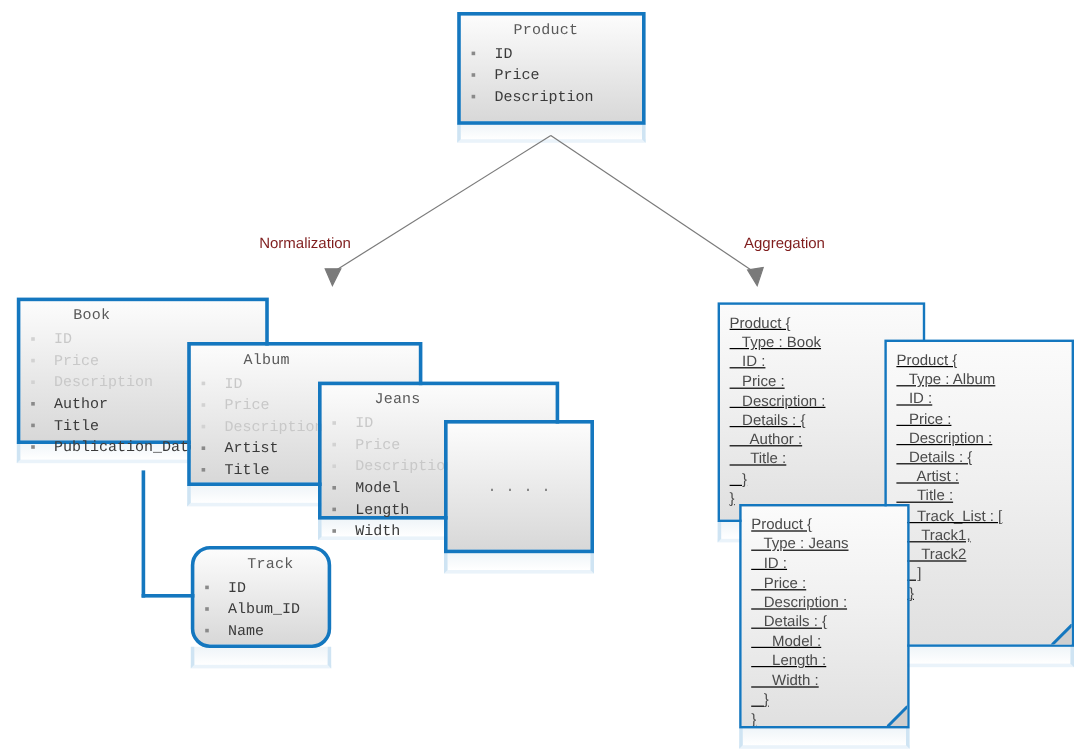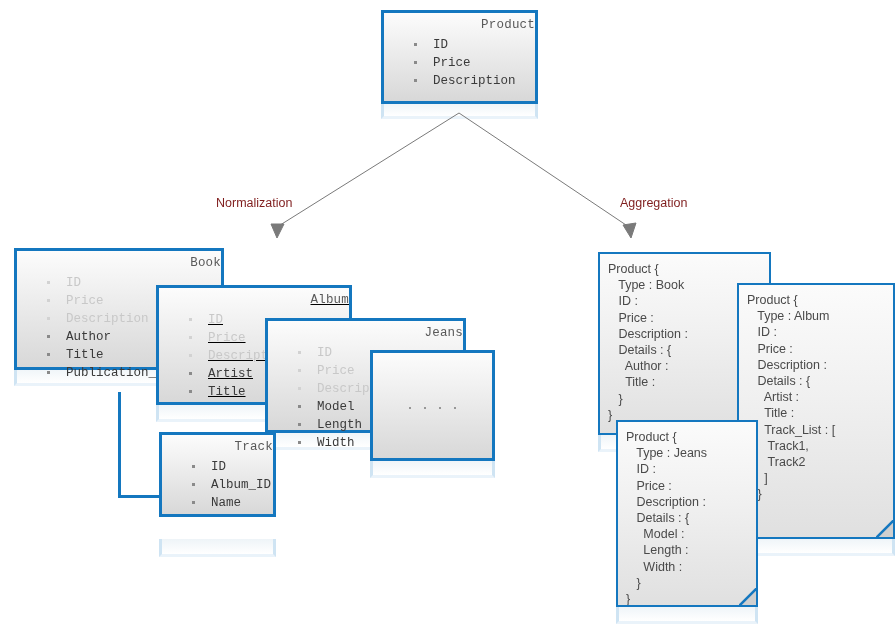--- a/index.html
+++ b/index.html
@@ -5,24 +5,24 @@
   html,body{margin:0;padding:0;background:#ffffff;}
   body{width:896px;height:630px;position:relative;overflow:hidden;
        font-family:"Liberation Sans",sans-serif;}
   #stage{position:absolute;left:0;top:0;width:896px;height:630px;}
 
   
   .ebox{position:absolute;box-sizing:border-box;
         border:3px solid #1477bf;
         background:linear-gradient(180deg,#fcfcfc 0%,#f2f2f2 28%,#e2e2e2 72%,#d8d8d8 100%);
         z-index:5;}
-  .ebox .ttl{text-align:right;color:#595959;font-size:12.5px;
+  .ebox .ttl{text-align:left;color:#595959;font-size:12.5px;
              font-family:"Liberation Mono",monospace;
              padding-top:5px;letter-spacing:.2px;padding-left:44px;}
-  .ebox ul{list-style:none;margin:4px 0 0 0;padding:0 0 0 27px;}
+  .ebox ul{list-style:none;margin:4px 0 0 0;padding:0 0 0 6px;}
   .ebox li{font-family:"Liberation Mono",monospace;font-size:12.5px;
            line-height:18px;color:#3a3a3a;white-space:nowrap;position:relative;
            padding-left:22px;}
   .ebox li:before{content:"";position:absolute;left:3px;top:7px;
                   width:3px;height:3px;background:#8a8a8a;}
   .ebox li.inherit{color:#c8c8c8;}
   .ebox li.inherit:before{background:#d2d2d2;}
 
   
   .refl{position:absolute;box-sizing:border-box;
@@ -31,21 +31,21 @@
         background:linear-gradient(180deg,#eef4f8 0%,rgba(255,255,255,0) 100%);
         z-index:1;}
 
   
   .doc{position:absolute;box-sizing:border-box;
        border:2.5px solid #1477bf;
        background:linear-gradient(180deg,#fbfbfb 0%,#f0f0f0 45%,#e0e0e0 100%);
        z-index:5;overflow:hidden;}
   .doc .jl{font-size:12.5px;line-height:16.2px;color:#4a4a4a;white-space:pre;
            font-family:"Liberation Sans",sans-serif;}
-  .doc .body{padding:7px 0 0 8px;}
+  .doc .body{padding:7px 0 0 8px;text-decoration:underline;}
   .fold{position:absolute;right:-1px;bottom:-1px;width:18px;height:18px;z-index:6;}
 
   
   .elbow{position:absolute;box-sizing:border-box;border:3px solid #1477bf;z-index:2;}
   .stub{position:absolute;background:#1477bf;z-index:2;}
 
   .alabel{position:absolute;color:#7f1d1d;font-size:12.5px;
           font-family:"Liberation Sans",sans-serif;white-space:nowrap;z-index:7;}
   svg.arrows{position:absolute;left:0;top:0;width:896px;height:630px;z-index:3;}
 </style>
@@ -88,21 +88,21 @@
       <li class="inherit">ID</li>
       <li class="inherit">Price</li>
       <li class="inherit">Description</li>
       <li>Author</li>
       <li>Title</li>
       <li>Publication_Date</li>
     </ul>
   </div>
 
   <div class="refl" style="left:156px;top:404px;width:196px;height:18px;"></div>
-  <div class="ebox" style="left:156px;top:285px;width:196px;height:120px;z-index:6;text-decoration:underline;">
+  <div class="ebox" style="left:156px;top:285px;width:196px;height:120px;z-index:6;">
     <div class="ttl">Album</div>
     <ul>
       <li class="inherit">ID</li>
       <li class="inherit">Price</li>
       <li class="inherit">Description</li>
       <li>Artist</li>
       <li>Title</li>
     </ul>
   </div>
 
@@ -119,21 +119,21 @@
     </ul>
   </div>
 
   <div class="refl" style="left:370px;top:460px;width:125px;height:18px;"></div>
   <div class="ebox" style="left:370px;top:350px;width:125px;height:111px;z-index:8;
        display:flex;align-items:center;justify-content:center;">
     <div style="font-family:'Liberation Mono',monospace;font-size:12.5px;color:#7a7a7a;">. . . .</div>
   </div>
 
   <div class="refl" style="left:159px;top:539px;width:117px;height:18px;"></div>
-  <div class="ebox" style="left:159px;top:432px;width:117px;height:85px;z-index:9;">
+  <div class="ebox" style="left:159px;top:455px;width:117px;height:85px;z-index:9;border-radius:16px;">
     <div class="ttl">Track</div>
     <ul>
       <li>ID</li>
       <li>Album_ID</li>
       <li>Name</li>
     </ul>
   </div>
 
   <div class="refl" style="left:598px;top:434px;width:173px;height:18px;"></div>
   <div class="doc" style="left:598px;top:252px;width:173px;height:183px;z-index:5;">

